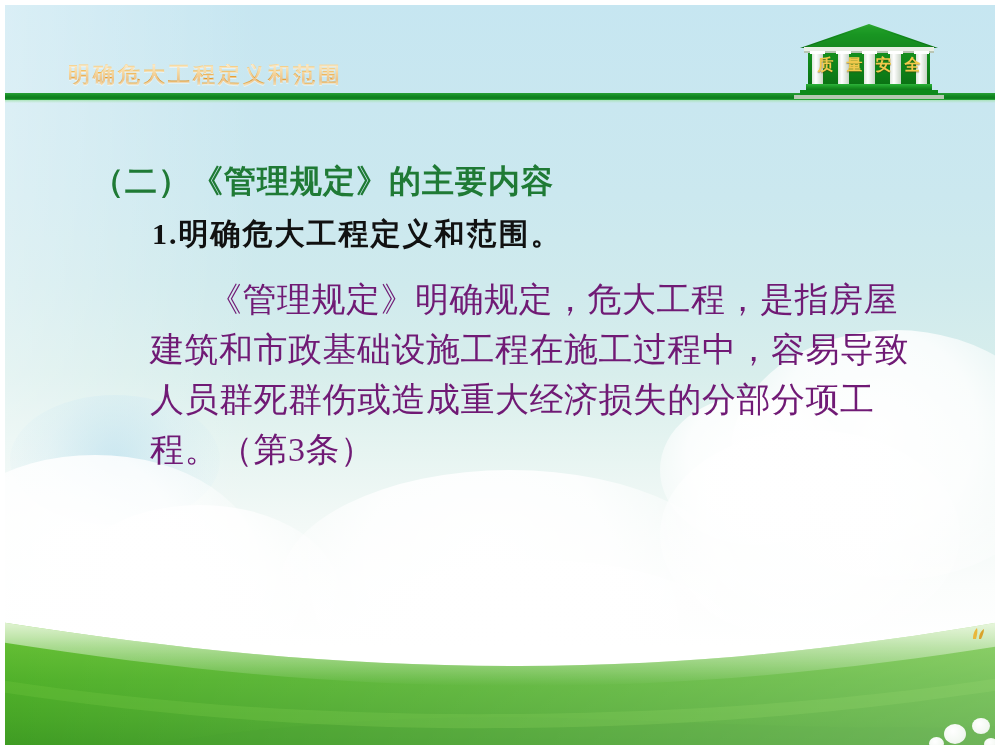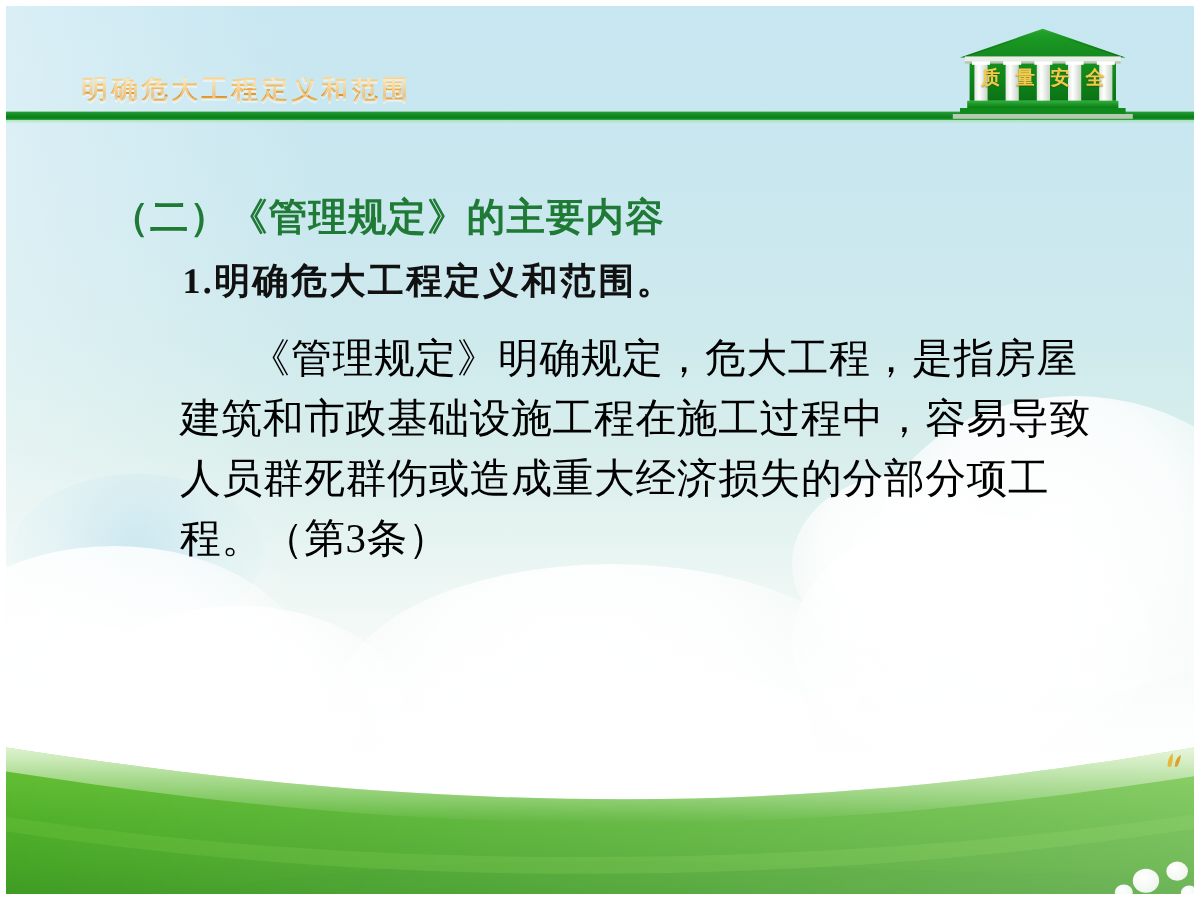--- a/index.html
+++ b/index.html
@@ -209,21 +209,21 @@
     white-space: nowrap;
   }
 
   .body-para {
     position: absolute;
     left: 150px; top: 275px;
     width: 770px;
     font-family: "Liberation Serif", "DejaVu Serif", serif;
     font-size: 34px;
     line-height: 50px;
-    color: #000000;
+    color: #701a75;
     text-indent: 58px;
     text-align: left;
     letter-spacing: 0.5px;
   }
 </style>
 </head>
 <body>
 
 <div id="slide">
 

